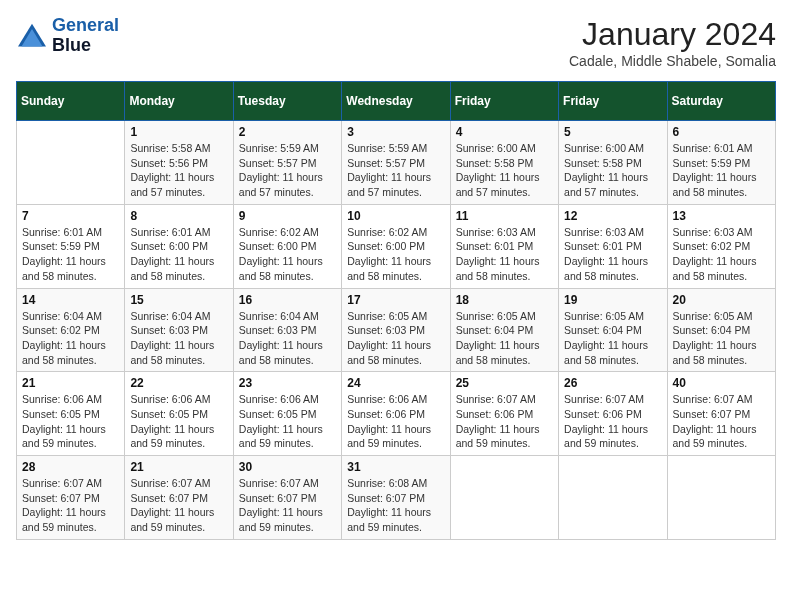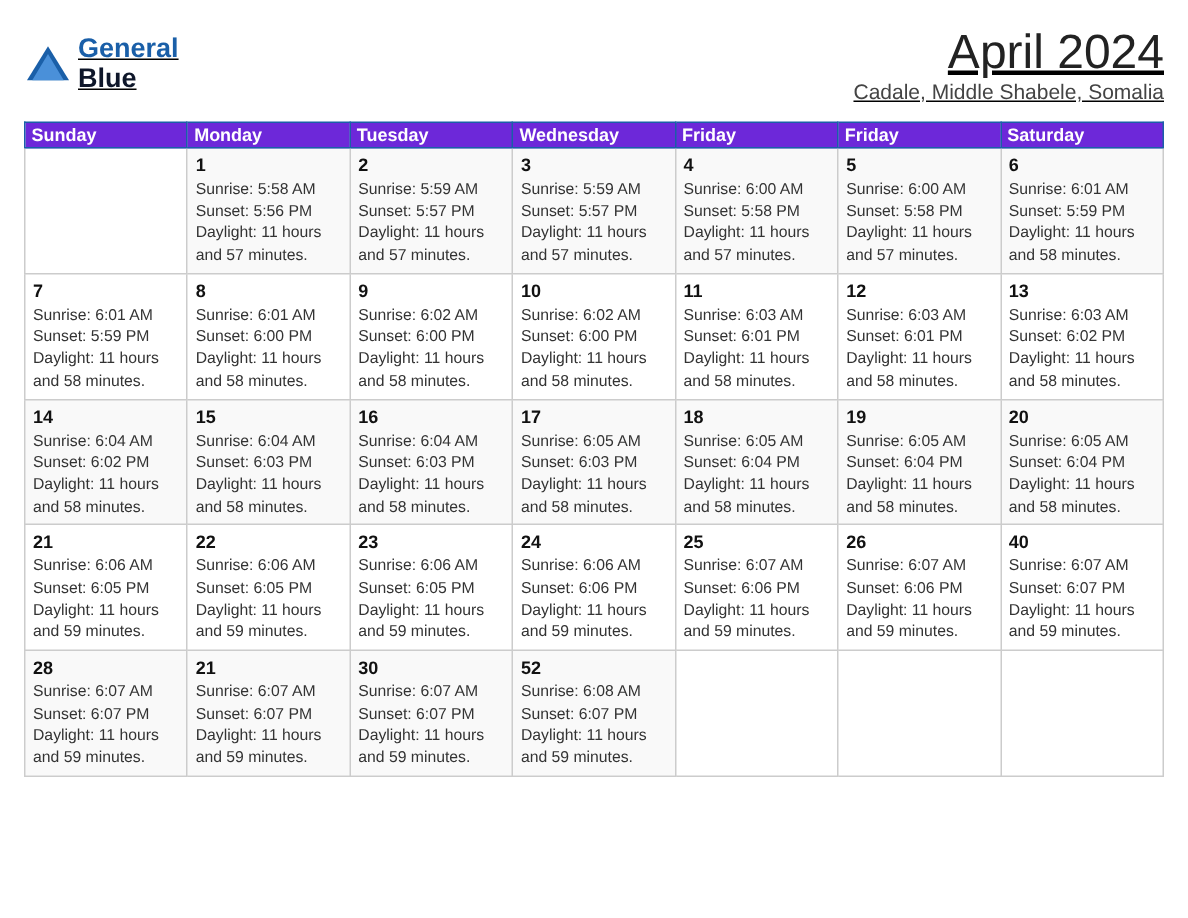--- a/index.html
+++ b/index.html
@@ -6,23 +6,22 @@
     body {
       font-family: Arial, sans-serif;
       background: #fff;
       width: 792px;
       min-height: 612px;
       padding: 16px;
     }
     .header {
       display: flex;
       justify-content: space-between;
-      align-items: center;
+      align-items: flex-start;
       margin-bottom: 12px;
-      text-decoration: underline;
     }
     .logo {
       display: flex;
       align-items: center;
       gap: 4px;
     }
     .logo-text {
       font-size: 18px;
       font-weight: bold;
       color: #333;
@@ -47,23 +46,23 @@
       font-size: 14px;
       font-weight: normal;
       color: #444;
     }
     .calendar {
       width: 100%;
       border-collapse: collapse;
       font-size: 11px;
     }
     .calendar thead tr th {
-      background: #6d28d9;
+      background: #14532d;
       color: #fff;
-      padding: 1px 4px;
+      padding: 12px 4px;
       font-size: 12px;
       font-weight: bold;
       text-align: left;
       border: 1px solid #1a5fa8;
     }
     .calendar tbody tr td {
       vertical-align: top;
       padding: 4px 5px;
       border: 1px solid #ccc;
       min-height: 80px;
@@ -96,21 +95,21 @@
     <svg class="logo-icon" viewBox="0 0 36 32" xmlns="http://www.w3.org/2000/svg">
       <polygon points="18,2 34,28 2,28" fill="#1a5fa8"></polygon>
       <polygon points="18,8 30,28 6,28" fill="#4a90d9"></polygon>
     </svg>
     <div class="logo-text">
       <span>General</span><br>
       <span style="color:#0f172a;">Blue</span>
     </div>
   </div>
   <div class="title-block">
-    <h1>April 2024</h1>
+    <h1>January 2024</h1>
     <h2>Cadale, Middle Shabele, Somalia</h2>
   </div>
 </div>
 
 <table class="calendar">
   <thead>
     <tr>
     <th>Sunday</th>
         <th>Monday</th>
         <th>Tuesday</th>
@@ -245,21 +244,21 @@
         </td>
         <td>
           <div class="day-number">21</div>
           <div class="day-detail"><span>Sunrise: 6:07 AM</span><br><span>Sunset: 6:07 PM</span><br><span>Daylight: 11 hours and 59 minutes.</span></div>
         </td>
         <td>
           <div class="day-number">30</div>
           <div class="day-detail"><span>Sunrise: 6:07 AM</span><br><span>Sunset: 6:07 PM</span><br><span>Daylight: 11 hours and 59 minutes.</span></div>
         </td>
         <td>
-          <div class="day-number">52</div>
+          <div class="day-number">31</div>
           <div class="day-detail"><span>Sunrise: 6:08 AM</span><br><span>Sunset: 6:07 PM</span><br><span>Daylight: 11 hours and 59 minutes.</span></div>
         </td>
         <td class="empty-cell"></td>
         <td class="empty-cell"></td>
         <td class="empty-cell"></td>
       </tr>
     </tbody>
 </table>
 
 </body></html>

